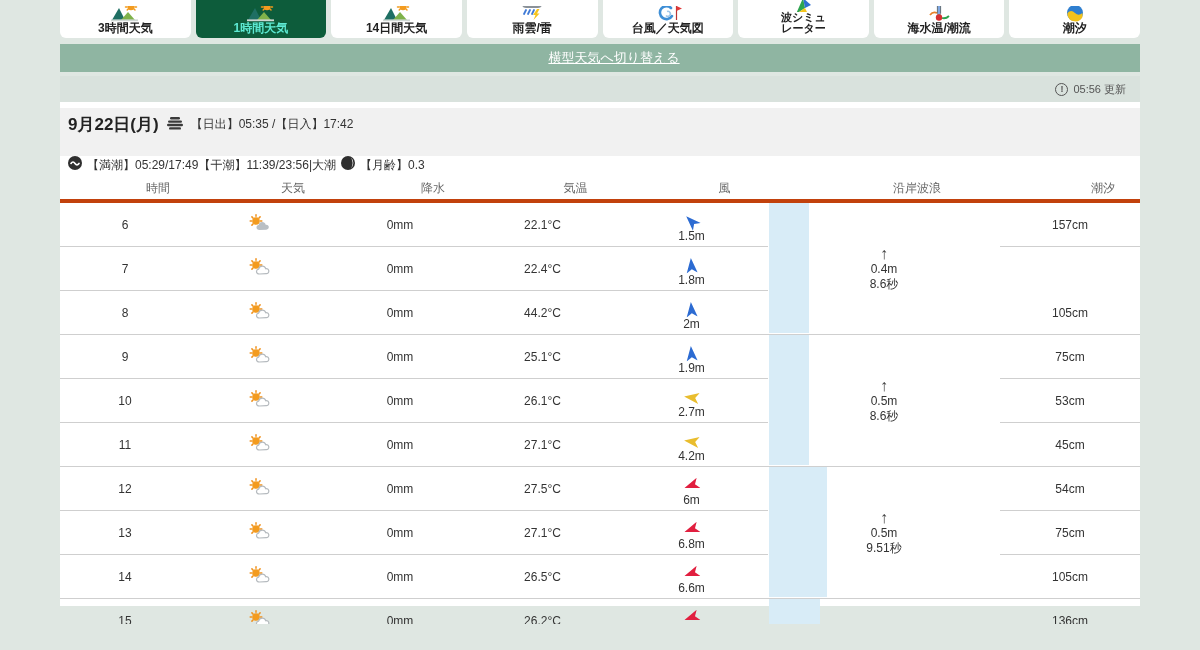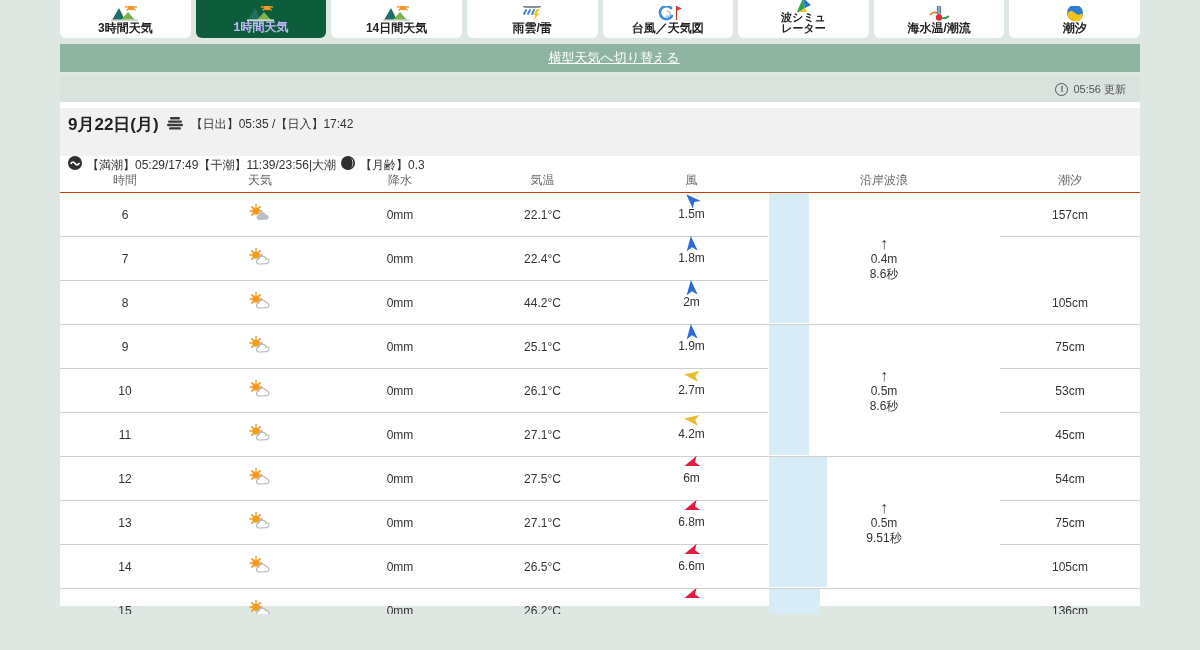--- a/index.html
+++ b/index.html
@@ -7,21 +7,21 @@
   body { background:#dfe7e2; font-family:"Liberation Sans","DejaVu Sans",sans-serif; color:#333; }
   .page { width:1080px; margin:0 auto; }
 
   
   .tabs { display:flex; gap:5px; height:38px; }
   .tab { flex:1; background:#fff; border-radius:0 0 6px 6px; display:flex; flex-direction:column;
          align-items:center; justify-content:flex-end; padding-bottom:3px; cursor:pointer; overflow:hidden; }
   .tab.active { background:#0d5c3b; }
   .ticon { height:16px; width:30px; overflow:hidden; }
   .tlabel { font-size:12px; font-weight:bold; color:#222; line-height:1.05; text-align:center; white-space:pre-line; }
-  .tab.active .tlabel { color:#c4b5fd;font-family:Liberation Mono, monospace; }
+  .tab.active .tlabel { color:#5eead4; }
   .tab .small { font-size:11px; }
 
   
   .switchbar { margin-top:6px; height:28px; background:#8fb5a2; display:flex; align-items:center; justify-content:center; }
   .switchbar a { color:#fff; font-size:13px; text-decoration:underline; cursor:pointer;margin-left:28px; }
 
   
   .warnbar { margin-top:14px; height:30px; background:#f9fbd6; display:flex; align-items:center; padding-left:20px; }
   .warn-label { font-size:12px; font-weight:bold; color:#222; }
   .badge { margin-left:12px; background:#f0474d; color:#fff; font-size:11px; border-radius:11px; padding:3px 14px; cursor:pointer; }
@@ -34,29 +34,29 @@
 
   
   .content { background:#fff; height:504px; padding-top:6px; }
   .dateheader { background:#f1f1f1; height:48px; padding:5px 8px; }
   .dh-line1 { display:flex; align-items:center; gap:8px; }
   .dh-date { font-size:17px; font-weight:bold; color:#222; }
   .dh-small { font-size:12px; color:#333; }
   .dh-line2 { display:flex; align-items:center; gap:5px; margin-top:20px; }
 
   .grid7 { display:grid; grid-template-columns:130px 140px 140px 145px 153px 232px 140px; }
-  .thead { height:25px; align-items:center; margin-top:12px; border-bottom:1px solid #c2410c; }
+  .thead { height:25px; align-items:center; margin-top:22px; border-bottom:4px solid #c2410c;padding-left:33px; }
   .th { text-align:center; font-size:12px; color:#666; }
 
   .tbody { position:relative; height:421px; overflow:hidden; }
   .row { height:44px; }
   .cell { display:flex; align-items:center; justify-content:center; font-size:12px; color:#333;
           border-bottom:1px solid #cfcfcf; }
   .cell.wave { border-bottom:none; }
-  .cell.wind { flex-direction:column; justify-content:flex-start; padding-bottom:12px; }
+  .cell.wind { flex-direction:column; justify-content:flex-end; padding-bottom:3px; }
   .wind-val { font-size:12px; margin-top:1px; height:14px; }
   .arrow-box { height:13px; display:flex; align-items:center; }
 
   .wavecol { position:absolute; left:708px; top:0; width:232px; height:440px; }
   .wgroup { position:relative; border-bottom:1px solid #cfcfcf; display:flex; flex-direction:column;
             align-items:center; justify-content:center; }
   .wband { position:absolute; left:1px; top:0; bottom:1px; background:#d8ecf7; }
   .wstack { position:relative; text-align:center; font-size:12px; color:#333; line-height:1.25; }
   .wave-arrow { font-size:16px; font-weight:bold; color:#444; line-height:1; }
 </style>

